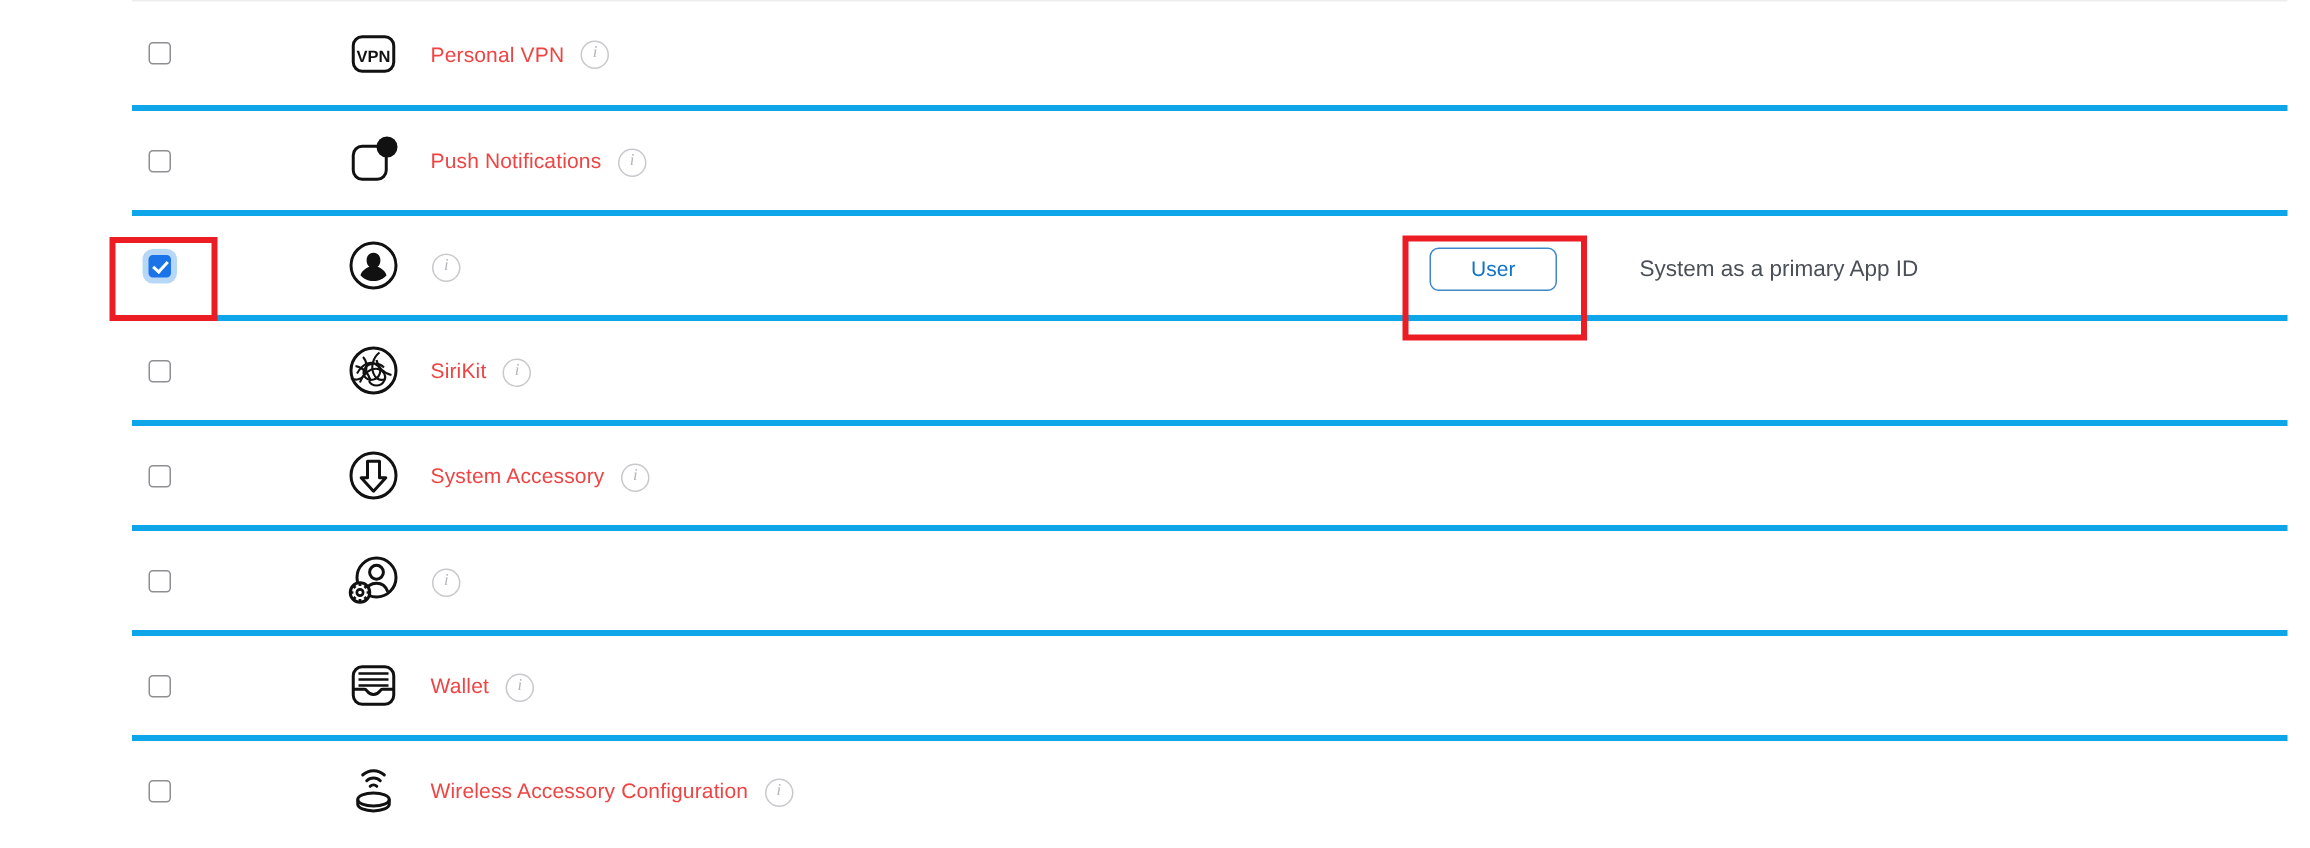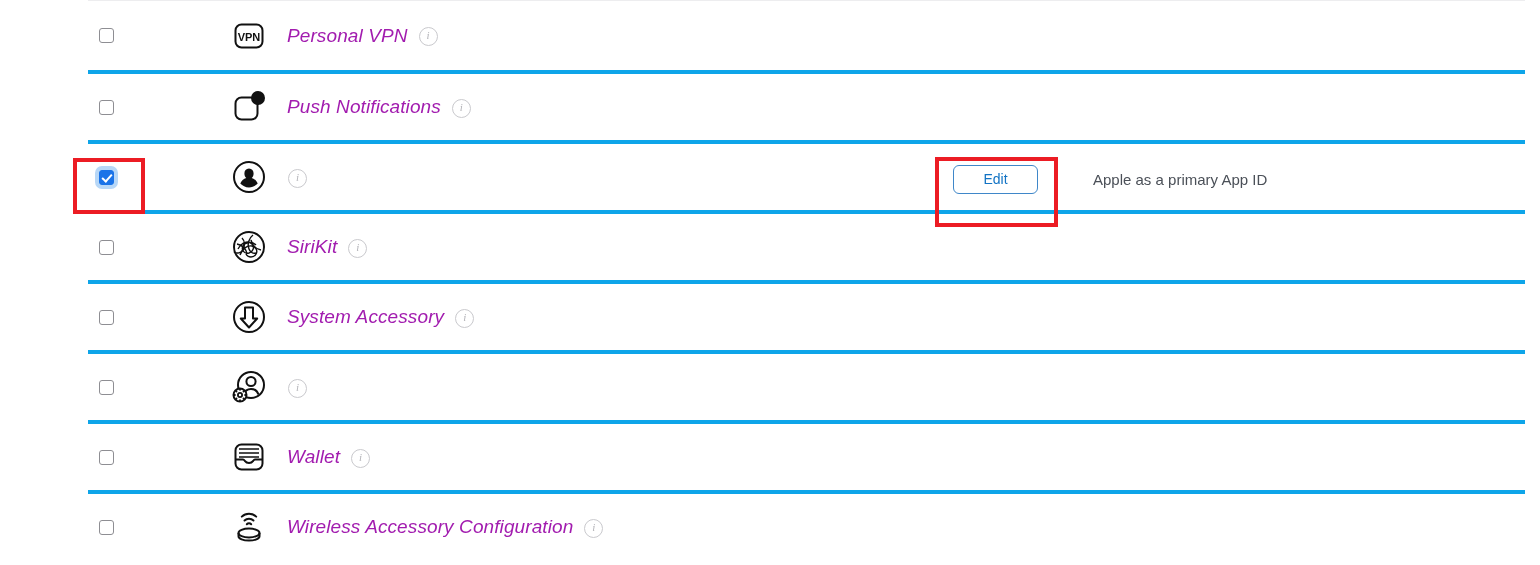--- a/index.html
+++ b/index.html
@@ -79,26 +79,25 @@
     display: flex;
     align-items: center;
     justify-content: center;
   }
   .icon-cell svg {
     display: block;
   }
 
   
   .cap-label {
-    font-size: 19px;
-    color: #a21caf;
+    font-size: 14px;
+    color: #ef4444;
     letter-spacing: 0.1px;
     white-space: nowrap;
     padding-left: 10px;
-    font-style: italic;
   }
   .info-icon {
     margin-left: 11px;
     width: 17px;
     height: 17px;
     flex: 0 0 17px;
     border-radius: 50%;
     border: 1px solid #c9c9cd;
     color: #b4b4b9;
     font-size: 11px;
@@ -199,22 +198,22 @@
     <div class="icon-cell">
       <svg width="36" height="36" viewBox="0 0 36 36">
         <circle cx="18" cy="18" r="15" fill="none" stroke="#111" stroke-width="2"></circle>
         <path d="M18 9.5c3.0 0 4.6 2.2 4.6 5.0 0 2.0-0.8 3.6-1.9 4.4 2.6 0.9 5.1 2.8 6.0 5.6 -2.1 2.4 -5.2 3.9 -8.7 3.9 -3.5 0 -6.6 -1.5 -8.7 -3.9 0.9 -2.8 3.4 -4.7 6.0 -5.6 -1.1 -0.8 -1.9 -2.4 -1.9 -4.4 0 -2.8 1.6 -5.0 4.6 -5.0z" fill="#111"></path>
       </svg>
     </div>
     <div class="label-wrap">
       <span class="info-icon">i</span>
     </div>
     <div class="row-actions">
-      <button class="edit-btn">Edit</button>
-      <span class="primary-note">Apple as a primary App ID</span>
+      <button class="edit-btn">User</button>
+      <span class="primary-note">System as a primary App ID</span>
     </div>
   </div>
 
   <div class="cap-row">
     <div class="cb-cell">
       <div class="cbox"></div>
     </div>
     <div class="icon-cell">
       <svg width="36" height="36" viewBox="0 0 36 36">
         <circle cx="18" cy="18" r="15" fill="none" stroke="#111" stroke-width="2"></circle>

